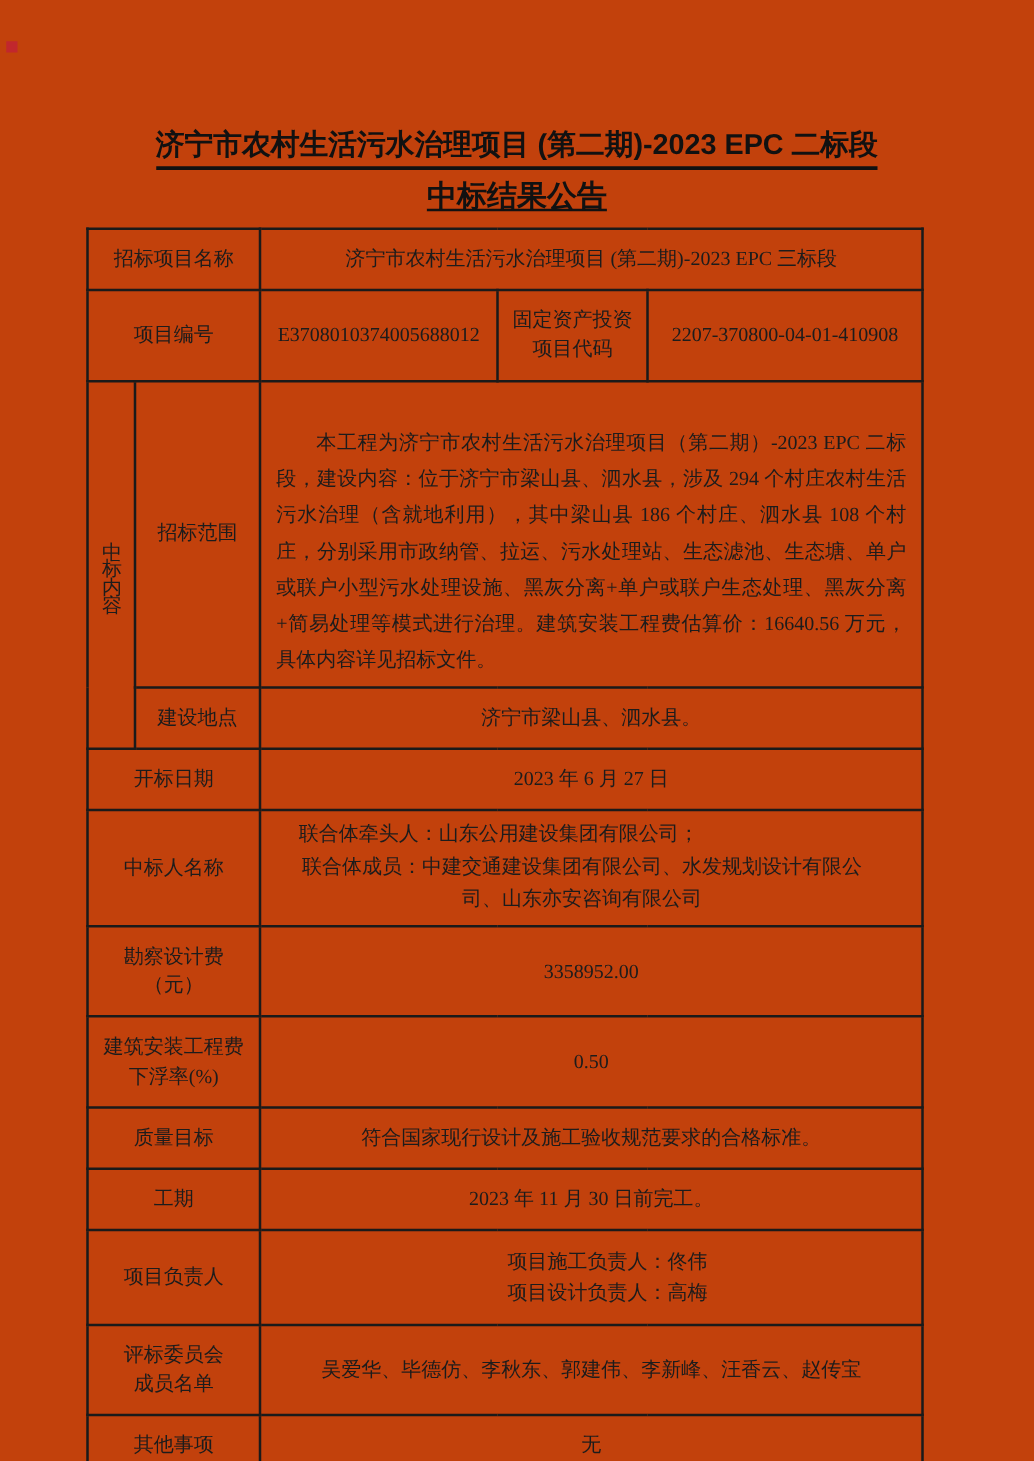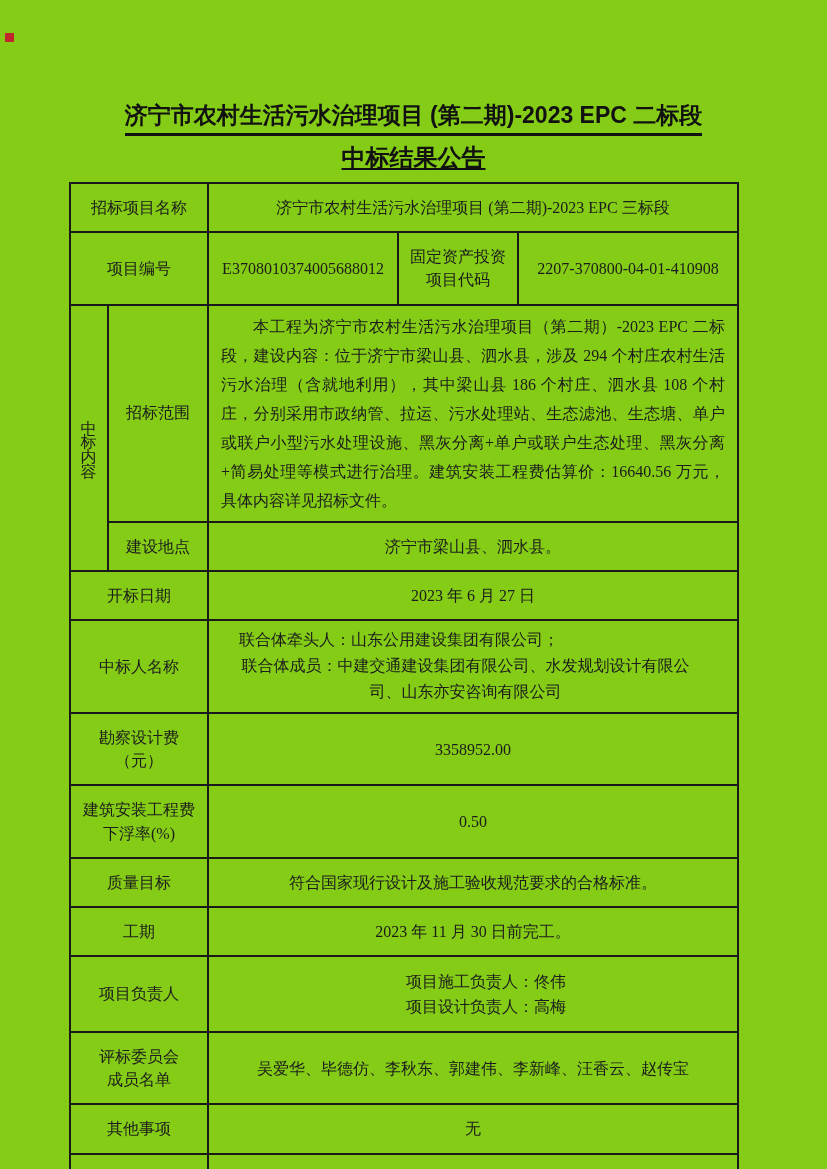--- a/index.html
+++ b/index.html
@@ -1,21 +1,21 @@
 <!DOCTYPE html>
 <html><head>
 <meta charset="utf-8">
 <style>
   * { margin: 0; padding: 0; box-sizing: border-box; }
   html, body { background: #ffffff; }
   .page {
     position: relative;
     width: 827px;
     height: 1169px;
-    background: #84cc16;
+    background: #c2410c;
     color: #1c1c1c;
     font-family: "Liberation Serif", "DejaVu Serif", serif;
     overflow: hidden;
   }
   .corner-mark {
     position: absolute;
     left: 5px;
     top: 33px;
     width: 9px;
     height: 9px;
@@ -70,21 +70,21 @@
     text-orientation: upright;
     letter-spacing: 14px;
     margin: 0 auto;
     display: inline-block;
   }
   td.scope-cell {
     text-align: justify;
     padding: 6px 12px;
     line-height: 29px;
   }
-  .scope-text { text-indent: 2em; }
+  .scope-text { text-indent: 2em; margin-top: 28px; }
   td.winner-cell {
     padding: 4px 45px 4px 30px;
     line-height: 26px;
     margin-top: 16px;
   }
   .winner-leader { text-align: left; }
   .winner-members { text-align: center; }
   td.leaders-cell {
     text-align: center;
     padding-left: 30px;

